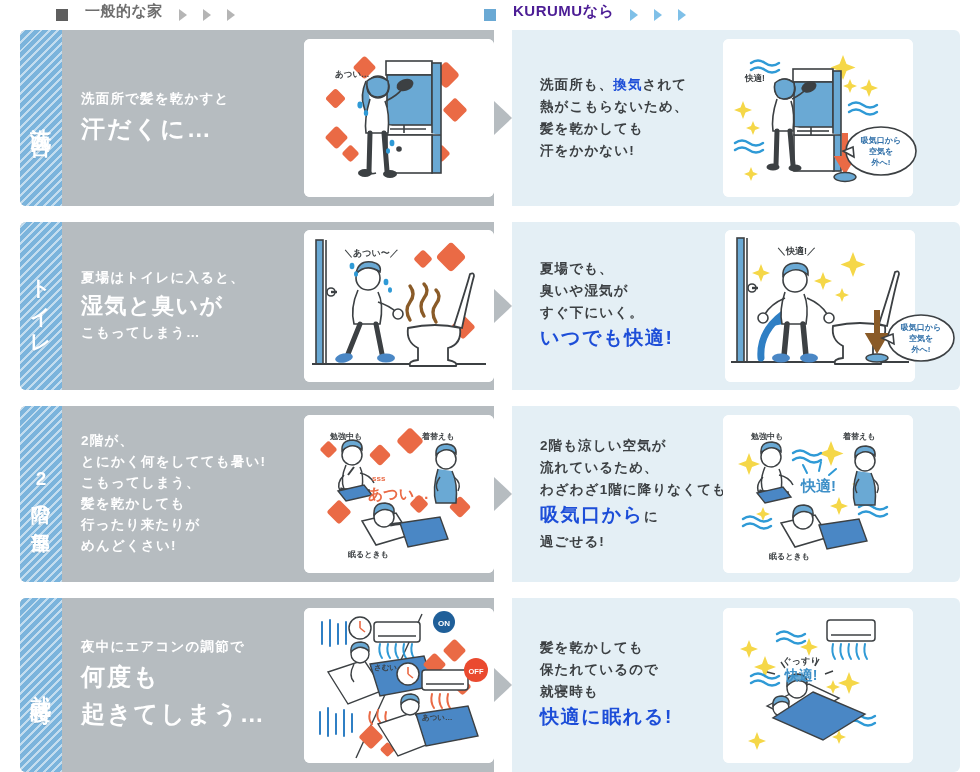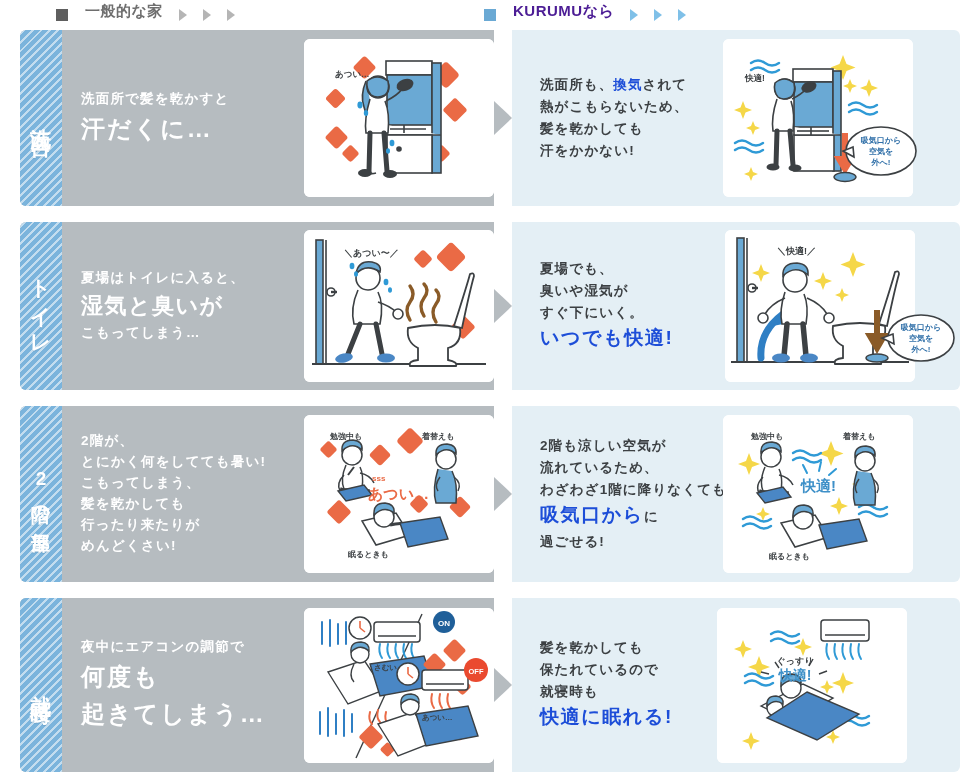--- a/index.html
+++ b/index.html
@@ -606,21 +606,21 @@
     </div>
   </div>
   <div class="mid-arrow"></div>
   <div class="panel-good">
     <div class="good-text">
       <div class="ln g-sm">髪を乾かしても</div>
       <div class="ln g-sm">保たれているので</div>
       <div class="ln g-sm">就寝時も</div>
       <div class="ln g-lg hl">快適に眠れる!</div>
     </div>
-    <div class="illus" style="height:155px;">
+    <div class="illus" style="height:155px;margin-left:6px;">
       <svg class="illus-inner" viewBox="0 0 190 155">
         <rect x="0" y="0" width="190" height="155" rx="6" fill="#fff"></rect>
         <g class="spark">
           <path d="M26 32 l2.5 6.5 l6.5 2.5 l-6.5 2.5 l-2.5 6.5 l-2.5 -6.5 l-6.5 -2.5 l6.5 -2.5z"></path>
           <path d="M42 48 l3 8 l8 3 l-8 3 l-3 8 l-3 -8 l-8 -3 l8 -3z"></path>
           <path d="M86 30 l2.5 6.5 l6.5 2.5 l-6.5 2.5 l-2.5 6.5 l-2.5 -6.5 l-6.5 -2.5 l6.5 -2.5z"></path>
           <path d="M126 64 l3 8 l8 3 l-8 3 l-3 8 l-3 -8 l-8 -3 l8 -3z"></path>
           <path d="M110 72 l2 5 l5 2 l-5 2 l-2 5 l-2 -5 l-5 -2 l5 -2z"></path>
           <path d="M34 124 l2.5 6.5 l6.5 2.5 l-6.5 2.5 l-2.5 6.5 l-2.5 -6.5 l-6.5 -2.5 l6.5 -2.5z"></path>
           <path d="M116 122 l2 5 l5 2 l-5 2 l-2 5 l-2 -5 l-5 -2 l5 -2z"></path>

